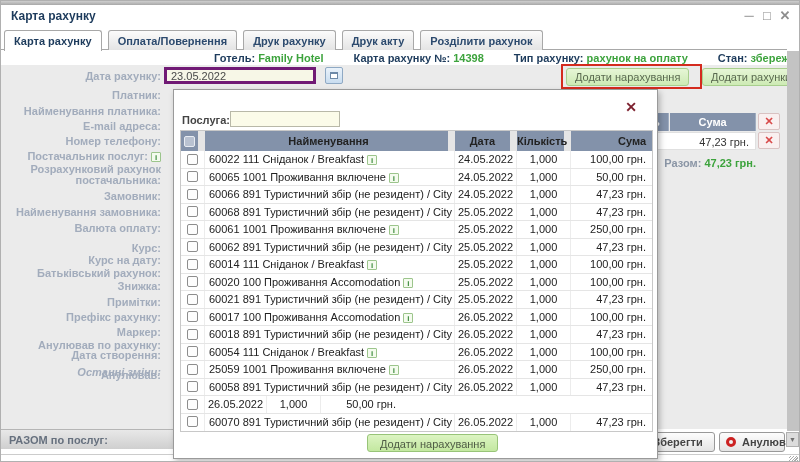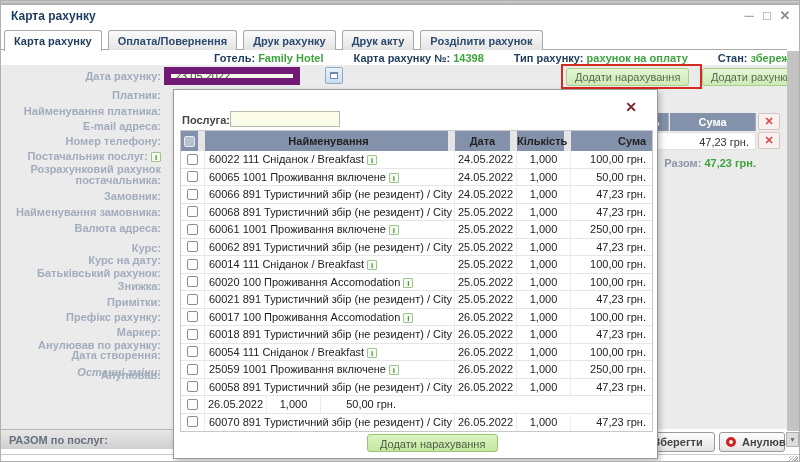--- a/index.html
+++ b/index.html
@@ -35,22 +35,22 @@
   #form-labels div:nth-of-type(9){top:142px;} #form-labels div:nth-of-type(10){top:158px;}
   #form-labels div:nth-of-type(11){top:178px;} #form-labels div:nth-of-type(12){top:190px;}
   #form-labels div:nth-of-type(13){top:203px;} #form-labels div:nth-of-type(14){top:216px;}
   #form-labels div:nth-of-type(15){top:232px;} #form-labels div:nth-of-type(16){top:247px;}
   #form-labels div:nth-of-type(17){top:262px;} #form-labels div:nth-of-type(18){top:275px;}
   #form-labels div:nth-of-type(19){top:285px;} #form-labels div:nth-of-type(20){top:302px;font-style:italic;}
   #form-labels div:nth-of-type(21){top:305px;}
   .info-icon { display:inline-block; width:10px; height:10px; margin-left:3px; border:1px solid #9cc58c;
     background:#f4fbee; color:#3a8a3a; font-weight:bold; font-size:8px; line-height:9px; text-align:center;
     vertical-align:middle; border-radius:1px; }
-  #date-input { position:absolute; left:163px; top:66px; width:136px; height:17px; background:#f7f7e7;
-    border:7px solid #701a75; color:#4a4a4a; padding:2px 4px; font-size:11px; }
+  #date-input { position:absolute; left:163px; top:66px; width:152px; height:17px; background:#f7f7e7;
+    border:3px solid #701a75; color:#4a4a4a; padding:2px 4px; font-size:11px; }
   #cal-btn { position:absolute; left:324px; top:66px; width:18px; height:17px;
     background:linear-gradient(#eaf2fa,#c9ddf0); border:1px solid #8fa9c4; border-radius:2px; cursor:pointer; }
   #cal-btn .cal-glyph { position:absolute; left:4px; top:4px; width:8px; height:7px; background:#fff;
     border:1px solid #6d89a8; border-top:2px solid #6d89a8; }
   
   .green-btn { position:absolute; height:18px; padding:2px 8px; background:linear-gradient(#e6f6d6,#cdeab4);
     border:1px solid #a8cf8e; border-radius:3px; color:#5a6a50; font-size:11px; cursor:pointer; white-space:nowrap; }
   #btn-add-charge { left:565px; top:67px; }
   #btn-add-invoices { left:701px; top:67px; }
   #red-annot { position:absolute; left:560px; top:63px; width:141px; height:25px; border:2px solid #d42b1e; z-index:5; pointer-events:none; }
@@ -165,21 +165,21 @@
         <div class="form-label-row"><span>Номер телефону:</span></div>
 
         <div class="form-label-row"><span>Постачальник послуг:</span><span class="info-icon">i</span></div>
 
         <div class="form-label-row"><span>Розрахунковий рахунок постачальника:</span></div>
 
         <div class="form-label-row"><span>Замовник:</span></div>
 
         <div class="form-label-row"><span>Найменування замовника:</span></div>
 
-        <div class="form-label-row"><span>Валюта адреса:</span></div>
+        <div class="form-label-row"><span>Валюта оплату:</span></div>
 
         <div class="form-label-row"><span>Курс:</span></div>
 
         <div class="form-label-row"><span>Курс на дату:</span></div>
 
         <div class="form-label-row"><span>Батьківський рахунок:</span></div>
 
         <div class="form-label-row"><span>Знижка:</span></div>
 
         <div class="form-label-row"><span>Примітки:</span></div>

